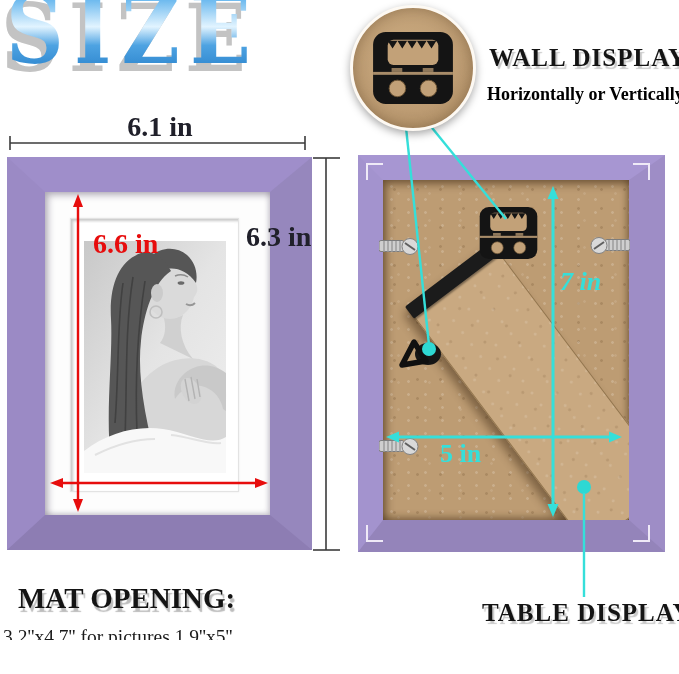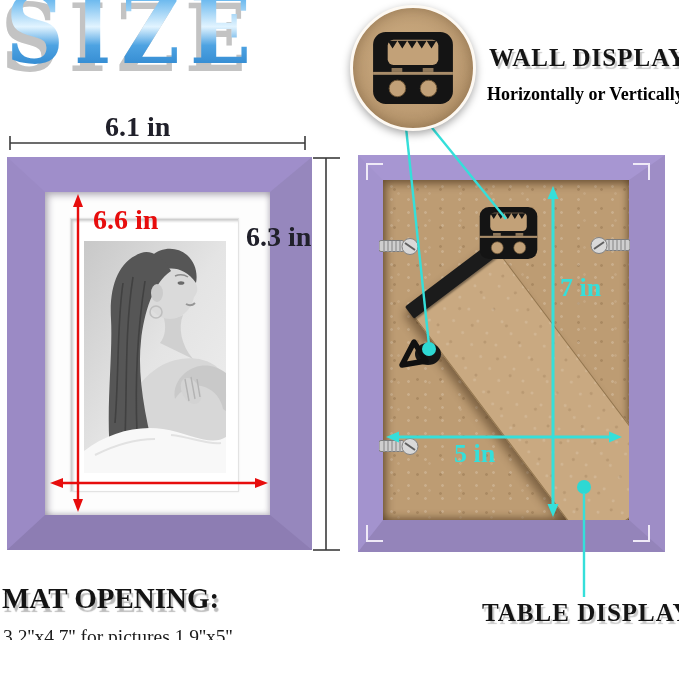--- a/index.html
+++ b/index.html
@@ -217,26 +217,26 @@
       <rect x="16" y="9" width="52" height="26" rx="6" fill="#c2a178"></rect>
       <path d="M16,10 L21,18 L26,10 L31,18 L36,10 L41,18 L46,10 L51,18 L56,10 L61,18 L66,10 Z" fill="#141414"></path>
       <rect x="1" y="42" width="82" height="3" fill="#c2a178" opacity="0.85"></rect>
       <rect x="20" y="38" width="11" height="4" fill="#c2a178" opacity="0.7"></rect>
       <rect x="52" y="38" width="11" height="4" fill="#c2a178" opacity="0.7"></rect>
       <circle cx="26" cy="59" r="8.5" fill="#c2a178" stroke="#6f5636"></circle>
       <circle cx="58" cy="59" r="8.5" fill="#c2a178" stroke="#6f5636"></circle>
     </svg>
   </div>
 
-  <div class="lbl dim-k" style="left:105px;top:111px;width:110px;text-align:left;">6.1 in</div>
+  <div class="lbl dim-k" style="left:105px;top:111px;width:110px;text-align:center;">6.1 in</div>
   <div class="lbl dim-k" style="left:246px;top:221px;">6.3 in</div>
-  <div class="lbl dim-r" style="left:93px;top:204px;">6.6 in</div>
-  <div class="lbl dim-c" style="left:560px;top:273px;">7 in</div>
-  <div class="lbl dim-c" style="left:440px;top:439px;margin-left:14px;">5 in</div>
+  <div class="lbl dim-r" style="left:93px;top:228px;">6.6 in</div>
+  <div class="lbl dim-c" style="left:560px;top:267px;font-style:italic;">7 in</div>
+  <div class="lbl dim-c" style="left:440px;top:439px;">5 in</div>
 
   <div class="lbl display-title" style="left:489px;top:44px;">WALL DISPLAY</div>
   <div class="lbl display-sub" style="left:487px;top:84px;">Horizontally or Vertically</div>
   <div class="lbl display-title" style="left:482px;top:599px;">TABLE DISPLAY</div>
 
-  <div class="lbl mat-heading" style="left:2px;top:582px;">MAT OPENING:</div>
+  <div class="lbl mat-heading" style="left:18px;top:582px;">MAT OPENING:</div>
   <div class="lbl mat-line" style="left:3px;top:626px;">3.2''x4.7'' for pictures 1.9''x5''</div>
 
 </div>
 
 </body></html>

